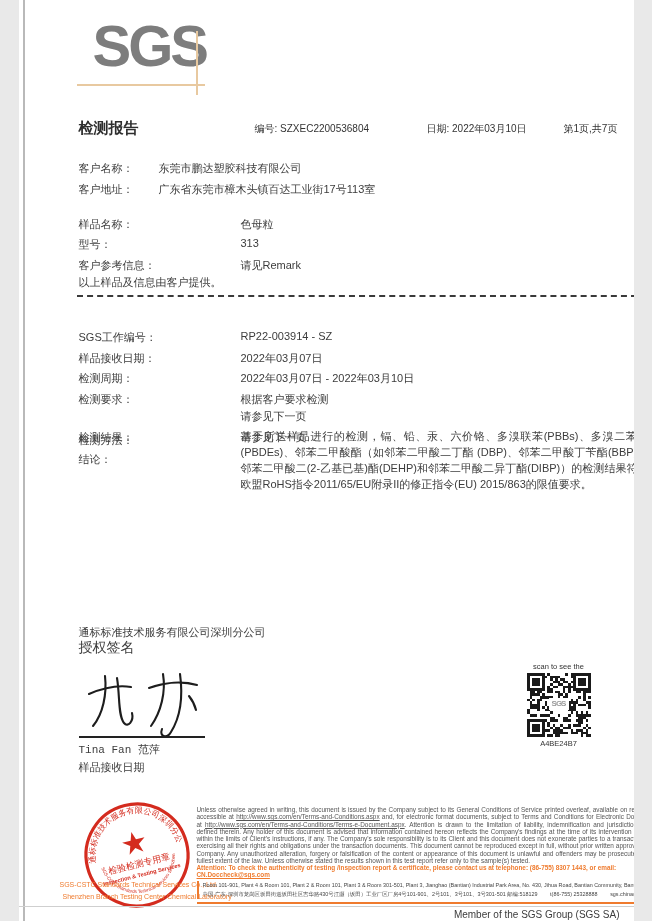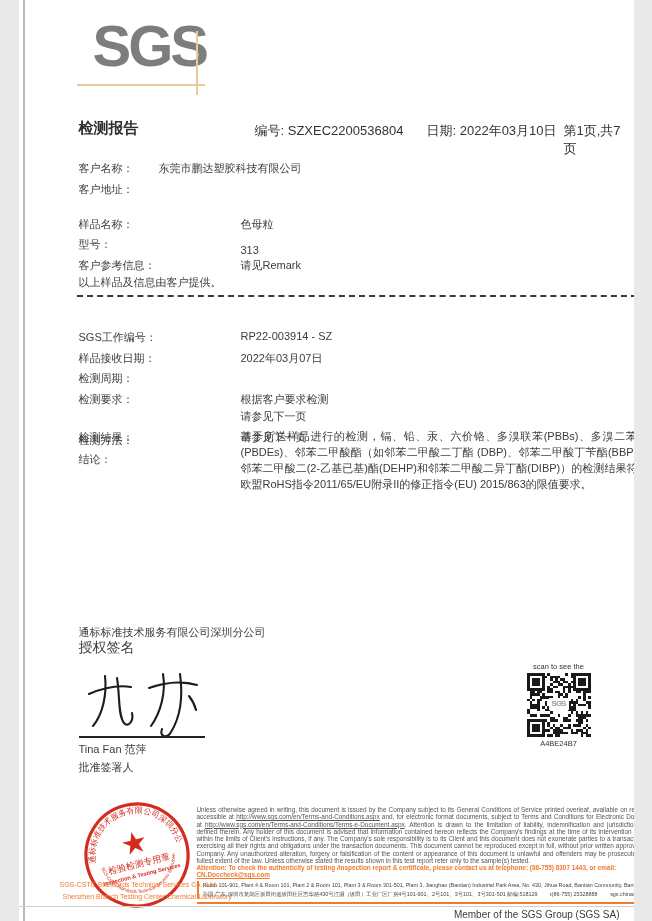--- a/index.html
+++ b/index.html
@@ -9,33 +9,33 @@
     overflow:hidden;margin:0 auto;
   }
   .scan-edge{position:absolute;left:4px;top:0;width:2px;height:921px;background:#b9b9b9;}
   
   .logo-text{position:absolute;left:74px;top:12px;font-size:58px;font-weight:bold;
     color:#7d7d7d;letter-spacing:-3px;font-family:"Liberation Sans",sans-serif;}
   .logo-hline{position:absolute;left:58px;top:84px;width:128px;height:2px;background:#e8c9a0;}
   .logo-vline{position:absolute;left:177px;top:31px;width:2px;height:64px;background:#e8c9a0;}
   
   .rpt-title{position:absolute;left:60px;top:119px;font-size:15px;font-weight:bold;color:#2e2e2e;}
-  .hmeta{position:absolute;top:122px;font-size:13px;color:#333;}
+  .hmeta{position:absolute;top:122px;font-size:10px;color:#333;}
   
   .lbl{position:absolute;left:60px;font-size:11px;color:#3c3c3c;white-space:nowrap;}
   .val{position:absolute;font-size:11px;color:#3c3c3c;white-space:nowrap;}
   .dashed-sep{position:absolute;left:58px;top:295px;width:560px;border-top:2px dashed #3a3a3a;}
   .conclusion-p{position:absolute;left:222px;top:428px;width:408px;font-size:11px;
     line-height:16px;color:#3c3c3c;text-align:justify;}
   
   .sig-company{position:absolute;left:60px;top:625px;font-size:11px;color:#3c3c3c;}
   .sig-auth{position:absolute;left:60px;top:639px;font-size:14px;color:#3c3c3c;}
   .sig-svg{position:absolute;left:58px;top:668px;}
   .sig-line{position:absolute;left:60px;top:736px;width:126px;height:2px;background:#222;}
-  .sig-name{position:absolute;left:60px;top:742px;font-size:11px;color:#3c3c3c;}
+  .sig-name{position:absolute;left:60px;top:742px;font-size:11px;color:#3c3c3c;font-family:Liberation Mono, monospace;}
   .sig-title{position:absolute;left:60px;top:760px;font-size:11px;color:#3c3c3c;}
   
   .qr-caption{position:absolute;left:504px;top:662px;width:72px;text-align:center;
     font-size:7.5px;color:#333;}
   .qr-box{position:absolute;left:508px;top:673px;width:64px;height:64px;}
   .qr-center{position:absolute;left:530px;top:698px;width:20px;height:12px;background:#fff;
     font-size:8px;font-weight:bold;color:#9a9a9a;text-align:center;line-height:12px;letter-spacing:-1px;}
   .qr-label{position:absolute;left:504px;top:739px;width:72px;text-align:center;
     font-size:7.5px;color:#333;}
   
@@ -68,36 +68,38 @@
   <div class="logo-vline"></div>
 
   <div class="rpt-title">检测报告</div>
   <div class="hmeta" style="left:236px;">编号: SZXEC2200536804</div>
   <div class="hmeta" style="left:408px;">日期: 2022年03月10日</div>
   <div class="hmeta" style="left:545px;">第1页,共7页</div>
 
   <div class="lbl" style="top:161px;">客户名称：</div>
   <div class="val" style="left:140px;top:161px;">东莞市鹏达塑胶科技有限公司</div>
   <div class="lbl" style="top:182px;">客户地址：</div>
+  <div class="val" style="left:140px;top:182px;">广东省东莞市樟木头镇百达工业街17号113室</div>
 
   <div class="lbl" style="top:217px;">样品名称：</div>
   <div class="val" style="left:222px;top:217px;">色母粒</div>
   <div class="lbl" style="top:237px;">型号：</div>
-  <div class="val" style="left:222px;top:237px;margin-top:7px;">313</div>
+  <div class="val" style="left:222px;top:237px;">313</div>
   <div class="lbl" style="top:258px;">客户参考信息：</div>
   <div class="val" style="left:222px;top:258px;">请见Remark</div>
   <div class="lbl" style="top:275px;">以上样品及信息由客户提供。</div>
 
   <div class="dashed-sep"></div>
 
   <div class="lbl" style="top:330px;">SGS工作编号：</div>
   <div class="val" style="left:222px;top:330px;">RP22-003914 - SZ</div>
   <div class="lbl" style="top:351px;">样品接收日期：</div>
   <div class="val" style="left:222px;top:351px;">2022年03月07日</div>
   <div class="lbl" style="top:371px;">检测周期：</div>
+  <div class="val" style="left:222px;top:371px;">2022年03月07日 - 2022年03月10日</div>
   <div class="lbl" style="top:392px;">检测要求：</div>
   <div class="val" style="left:222px;top:392px;">根据客户要求检测</div>
   <div class="lbl" style="top:409px;margin-top:24px;">检测方法：</div>
   <div class="val" style="left:222px;top:409px;">请参见下一页</div>
   <div class="lbl" style="top:430px;">检测结果：</div>
   <div class="val" style="left:222px;top:430px;">请参见下一页</div>
   <div class="lbl" style="top:452px;">结论：</div>
   <div class="conclusion-p">基于所送样品进行的检测，镉、铅、汞、六价铬、多溴联苯(PBBs)、多溴二苯醚(PBDEs)、邻苯二甲酸酯（如邻苯二甲酸二丁酯 (DBP)、邻苯二甲酸丁苄酯(BBP)、邻苯二甲酸二(2-乙基已基)酯(DEHP)和邻苯二甲酸二异丁酯(DIBP)）的检测结果符合欧盟RoHS指令2011/65/EU附录II的修正指令(EU) 2015/863的限值要求。</div>
 
   <div class="sig-company">通标标准技术服务有限公司深圳分公司</div>
@@ -108,21 +110,21 @@
       <path d="M28,8 C30,26 26,46 16,58"></path>
       <path d="M40,10 C43,28 41,48 47,55 C51,60 57,53 55,45"></path>
       <path d="M72,20 C88,14 106,13 120,17"></path>
       <path d="M86,6 C89,24 84,44 74,58"></path>
       <path d="M103,6 C106,28 104,48 94,64 C90,71 82,69 85,61"></path>
       <path d="M112,28 C116,33 118,38 119,42"></path>
     </g>
   </svg>
   <div class="sig-line"></div>
   <div class="sig-name">Tina Fan 范萍</div>
-  <div class="sig-title">批准签署人</div>
+  <div class="sig-title">样品接收日期</div>
 
   <div class="qr-caption">scan to see the report</div>
   <div class="qr-box">
     <svg width="64" height="64" viewBox="0 0 25 25" shape-rendering="crispEdges" style="display:block">
       <rect x="0" y="0" width="25" height="25" fill="#ffffff"></rect>
       <g id="qr-modules" fill="#1a1a1a">
           <rect x="8" y="0" width="1" height="1"></rect>
           <rect x="15" y="0" width="1" height="1"></rect>
           <rect x="17" y="0" width="1" height="1"></rect>
           <rect x="7" y="1" width="1" height="1"></rect>

